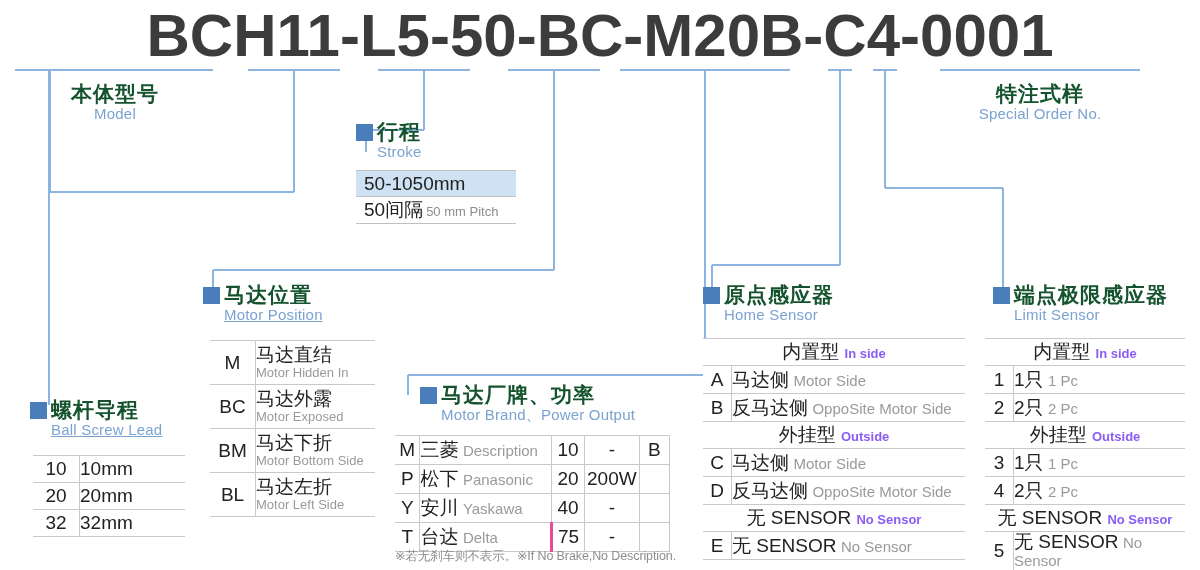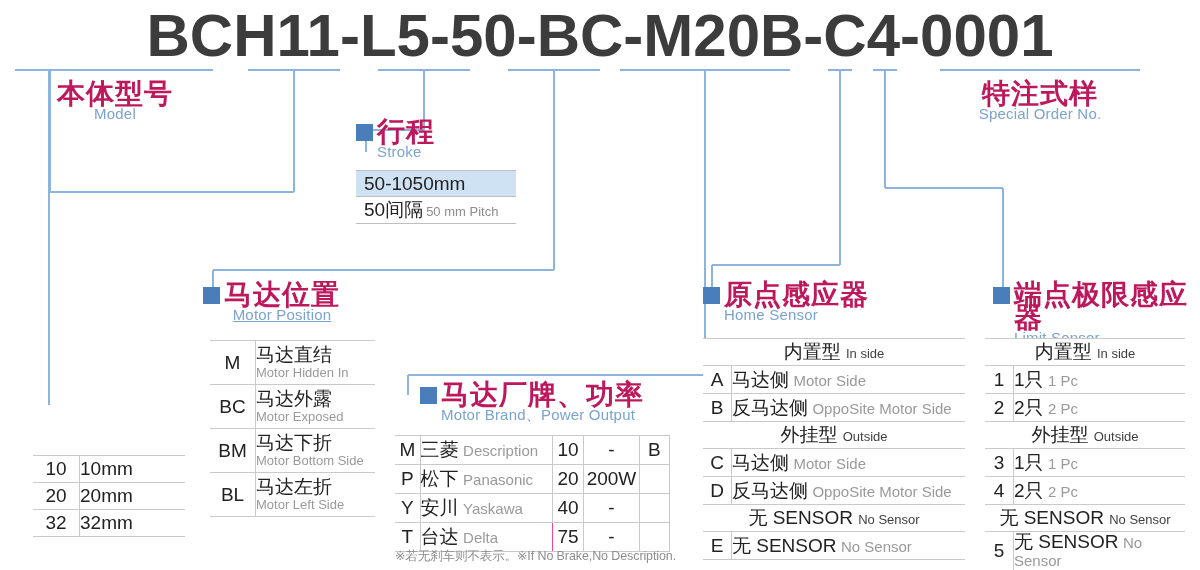--- a/index.html
+++ b/index.html
@@ -23,21 +23,21 @@
 
   
   #wires{position:absolute;left:0;top:0;width:1200px;height:570px;pointer-events:none;}
 
   
   .sect{position:absolute;}
   .sect .head{display:flex;align-items:flex-start;}
   .marker{
     width:17px;height:17px;background:#4a7ebb;flex:0 0 auto;margin-top:4px;margin-right:4px;
   }
-  .cn{font-size:28px;color:#be185d;font-weight:700;line-height:23px;letter-spacing:1px;}
+  .cn{font-size:21px;color:#14532d;font-weight:700;line-height:23px;letter-spacing:1px;}
   .en{font-size:15px;color:#7ba3d0;line-height:18px;letter-spacing:.2px;}
   .headtext{display:flex;flex-direction:column;}
   .en-ctr{text-align:center;text-decoration:underline;}
 
   
   table.spec{border-collapse:collapse;}
   table.spec td{
     border-top:1px solid #c9c9c9;border-bottom:1px solid #c9c9c9;
     padding:0;vertical-align:middle;background:#ffffff;
   }
@@ -45,21 +45,21 @@
     background:#d4e4f2;text-align:center;color:#222;
     font-size:19px;border-right:1px solid #c9c9c9;
   }
   td.val{padding-left:8px;}
   .v-cn{font-size:19px;color:#222;line-height:20px;}
   .v-en{font-size:13px;color:#9a9a9a;line-height:15px;}
   .v-en-in{font-size:15px;color:#9a9a9a;}
   .grp{
     background:#cfe2f3;text-align:center;color:#222;font-size:19px;
   }
-  .grp .g-en{font-size:13px;color:#404040;font-weight:400;}
+  .grp .g-en{font-size:13px;color:#8b5cf6;font-weight:700;}
 
   
   #stroke-box{position:absolute;left:356px;top:170px;width:160px;}
   #stroke-range{
     background:#cfe2f3;border-top:1px solid #bfbfbf;border-bottom:1px solid #bfbfbf;
     height:25px;line-height:25px;padding-left:8px;font-size:19px;color:#222;
   }
   #stroke-pitch{
     border-bottom:1px solid #bfbfbf;height:26px;line-height:26px;padding-left:8px;
     font-size:19px;color:#222;white-space:nowrap;
@@ -158,20 +158,29 @@
       </div>
     </div>
   </div>
   <div id="stroke-box">
     <div id="stroke-range">50-1050mm</div>
     <div id="stroke-pitch">
       <span>50间隔</span><span class="sub">50 mm Pitch</span>
     </div>
   </div>
 
+  <div class="sect" id="sect-bsl" style="left:30px;top:398px;">
+    <div class="head">
+      <div class="marker"></div>
+      <div class="headtext">
+        <div class="cn">螺杆导程</div>
+        <div class="en en-ctr">Ball Screw Lead</div>
+      </div>
+    </div>
+  </div>
   <table class="spec" id="tbl-bsl" style="position:absolute;left:33px;top:455px;width:152px;">
     <tbody id="bsl-body">
         <tr>
           <td class="code" style="width:46px;height:26px;">10</td>
           <td class="val" style="height:26px;"><span class="v-cn">10mm</span></td>
         </tr>
         <tr>
           <td class="code" style="width:46px;height:26px;">20</td>
           <td class="val" style="height:26px;"><span class="v-cn">20mm</span></td>
         </tr>
@@ -251,21 +260,21 @@
         </tr>
         <tr>
           <td class="code" style="width:26px;height:28px;">Y</td>
           <td class="val" style="height:28px;border-right:1px solid #c9c9c9;width:140px;"><span class="v-cn">安川</span> <span class="v-en-in">Yaskawa</span></td>
           <td class="code" style="width:32px;height:28px;">40</td>
           <td style="height:28px;width:55px;text-align:center;border-right:1px solid #c9c9c9;"><span class="v-cn">-</span></td>
           <td style="height:28px;width:32px;text-align:center;border-right:1px solid #c9c9c9;background:#fff;"><span class="v-cn"></span></td>
         </tr>
         <tr>
           <td class="code" style="width:26px;height:28px;">T</td>
-          <td class="val" style="height:28px;border-right:1px solid #ec4899;width:140px;"><span class="v-cn">台达</span> <span class="v-en-in">Delta</span></td>
+          <td class="val" style="height:28px;border-right:3px solid #ec4899;width:140px;"><span class="v-cn">台达</span> <span class="v-en-in">Delta</span></td>
           <td class="code" style="width:32px;height:28px;">75</td>
           <td style="height:28px;width:55px;text-align:center;border-right:1px solid #c9c9c9;"><span class="v-cn">-</span></td>
           <td style="height:28px;width:32px;text-align:center;border-right:1px solid #c9c9c9;background:#fff;"><span class="v-cn"></span></td>
         </tr>
       </tbody>
   </table>
   <div class="footnote" style="position:absolute;left:395px;top:548px;">※若无刹车则不表示。※If No Brake,No Description.</div>
 
   <div class="sect" id="sect-home" style="left:703px;top:283px;">
     <div class="head">

